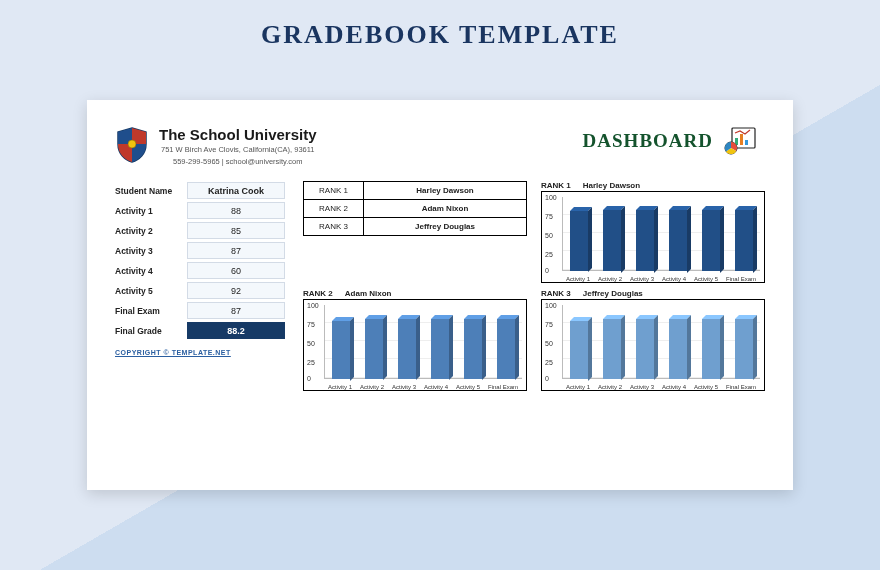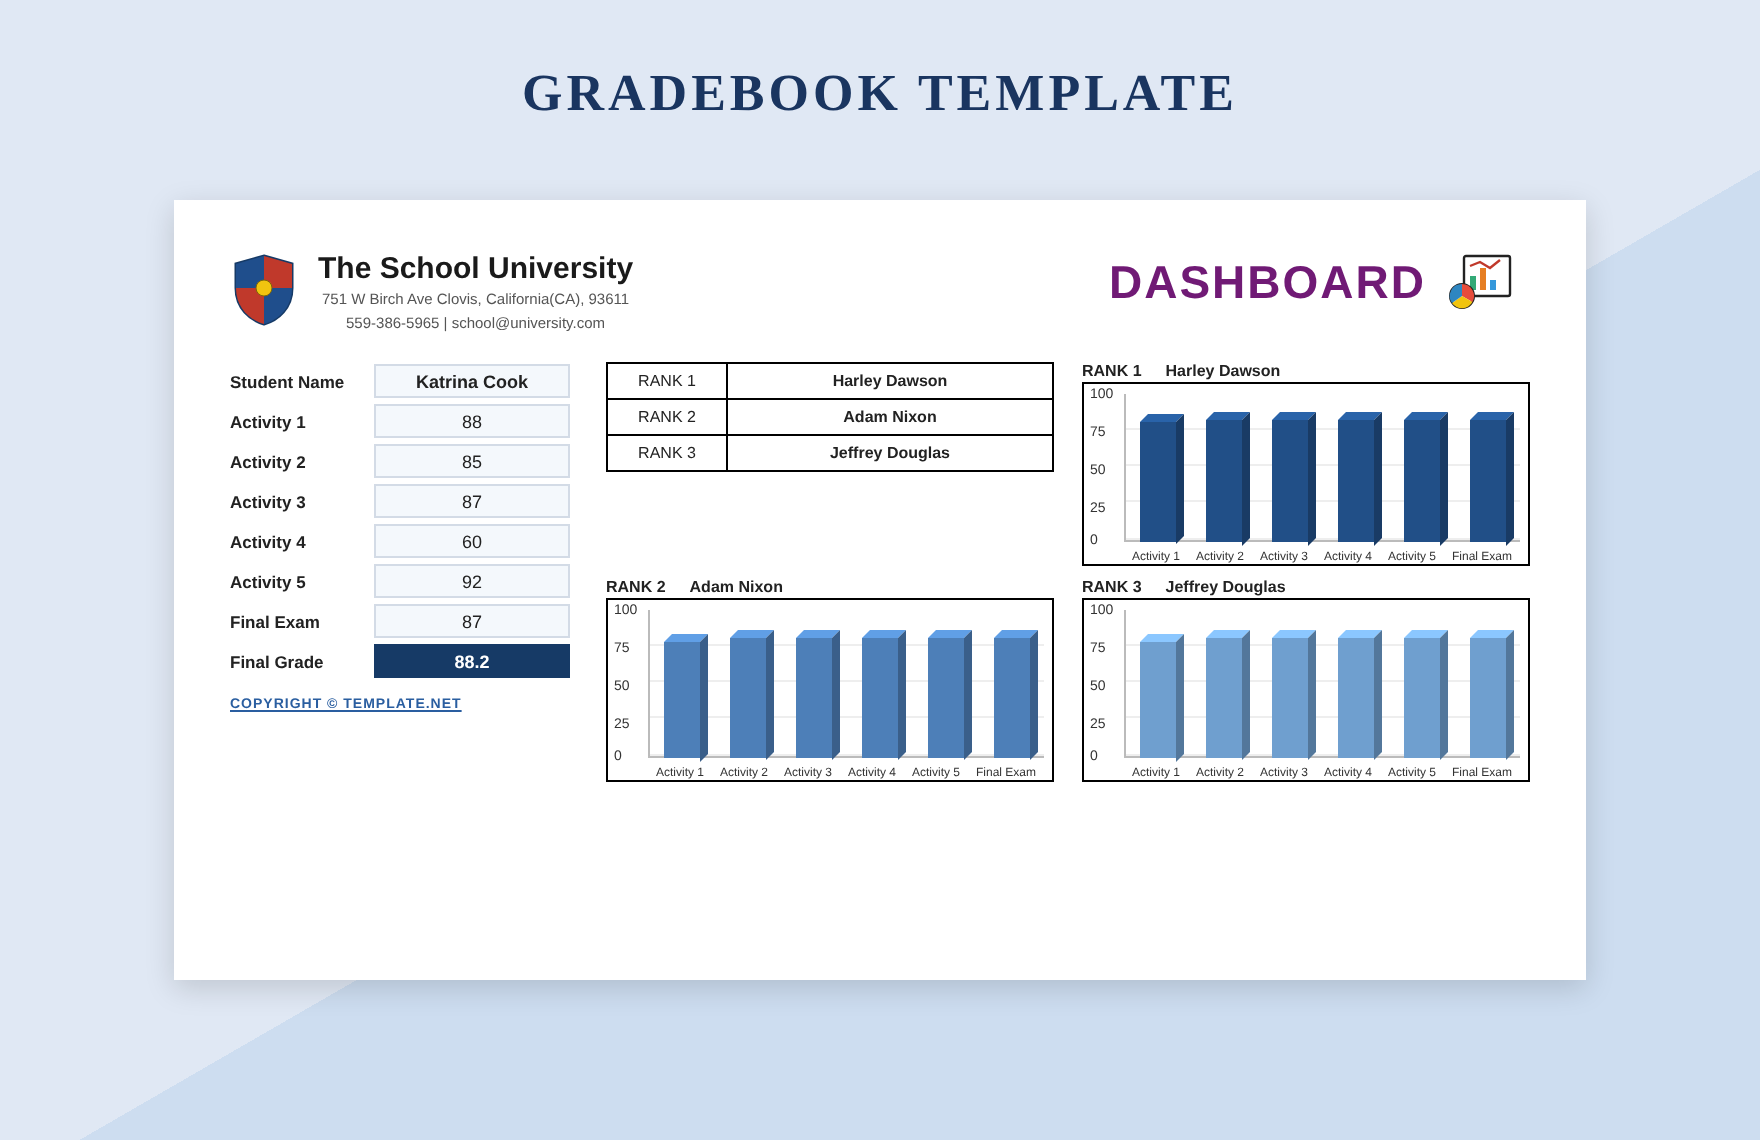--- a/index.html
+++ b/index.html
@@ -9,39 +9,39 @@
     font-family: Arial, Helvetica, sans-serif;
     position: relative;
   }
   .page-title {
     text-align: center;
     font-family: Georgia, 'Times New Roman', serif;
     color: #1a3560;
     font-weight: bold;
     letter-spacing: 2px;
     font-size: 26px;
-    padding-top: 32px;
+    padding-top: 20px;
   }
   .card {
     position: absolute;
     left: 87px; top: 100px;
     width: 706px; height: 390px;
     background: #ffffff;
     box-shadow: 0 4px 14px rgba(0,0,0,0.15);
     padding: 26px 28px 18px 28px;
     font-size: 9px;
     color: #222;
   }
   .header-row { display: flex; justify-content: space-between; align-items: flex-start; }
   .brand { display: flex; gap: 10px; align-items: flex-start; text-align: center; }
   .brand-svg { display: block; }
   .school-name { font-size: 15px; font-weight: bold; color: #1a1a1a; }
   .school-addr { font-size: 7.5px; color: #555; line-height: 1.3; margin-top: 2px; }
   .dash-block { display: flex; align-items: center; gap: 10px; margin-right: 8px; }
-  .dash-label { font-family: Liberation Sans, sans-serif; font-size: 23px; font-weight: bold; letter-spacing: 1px; color: #701a75; }
+  .dash-label { font-family: Liberation Serif, serif; font-size: 19px; font-weight: bold; letter-spacing: 1px; color: #14532d; }
   .content { display: grid; grid-template-columns: 170px 1fr; gap: 18px; margin-top: 14px; }
   .left-col { }
   .grade-row { display: flex; align-items: center; height: 20px; }
   .grade-label { width: 72px; font-weight: bold; font-size: 8.5px; }
   .grade-val {
     flex: 1; height: 17px; line-height: 17px;
     background: #f4f8fc; border: 1px solid #d3dbe6; text-align: center; font-size: 9px;
   }
   .grade-val.name { font-weight: bold; }
   .grade-val.final { background: #163a66; color: #fff; font-weight: bold; border-color: #163a66; }
@@ -90,21 +90,21 @@
         <path d="M3 6 V18 H17 V2 Z" fill="#1f4e8c" opacity="0"></path>
         <path d="M3 18 H17 V36 C10 34 3 28 3 18 Z" fill="#c0392b"></path>
         <path d="M17 18 H31 C31 28 24 34 17 36 Z" fill="#1f4e8c" opacity="0"></path>
         <path d="M17 2 L3 6 V18 H17 Z" fill="#1f4e8c"></path>
         <path d="M31 18 C31 28 24 34 17 36 V18 Z" fill="#1f4e8c"></path>
         <circle cx="17" cy="18" r="4" fill="#f1c40f" stroke="#7d6608" stroke-width="0.5"></circle>
       </svg>
       <div>
         <div class="school-name">The School University</div>
         <div class="school-addr">751 W Birch Ave Clovis, California(CA), 93611</div>
-        <div class="school-addr">559-386-5965 | school@university.com</div>
+        <div class="school-addr">559-299-5965 | school@university.com</div>
       </div>
     </div>
     <div class="dash-block">
       <div class="dash-label">DASHBOARD</div>
       <svg width="34" height="30" viewBox="0 0 34 30">
         <rect x="9" y="2" width="23" height="20" rx="1" fill="#fff" stroke="#222" stroke-width="1.2"></rect>
         <rect x="12" y="12" width="3" height="7" fill="#3a7"></rect>
         <rect x="17" y="8" width="3" height="11" fill="#e67e22"></rect>
         <rect x="22" y="14" width="3" height="5" fill="#3498db"></rect>
         <polyline points="12,7 17,5 22,8 27,4" fill="none" stroke="#c0392b" stroke-width="1.2"></polyline>

